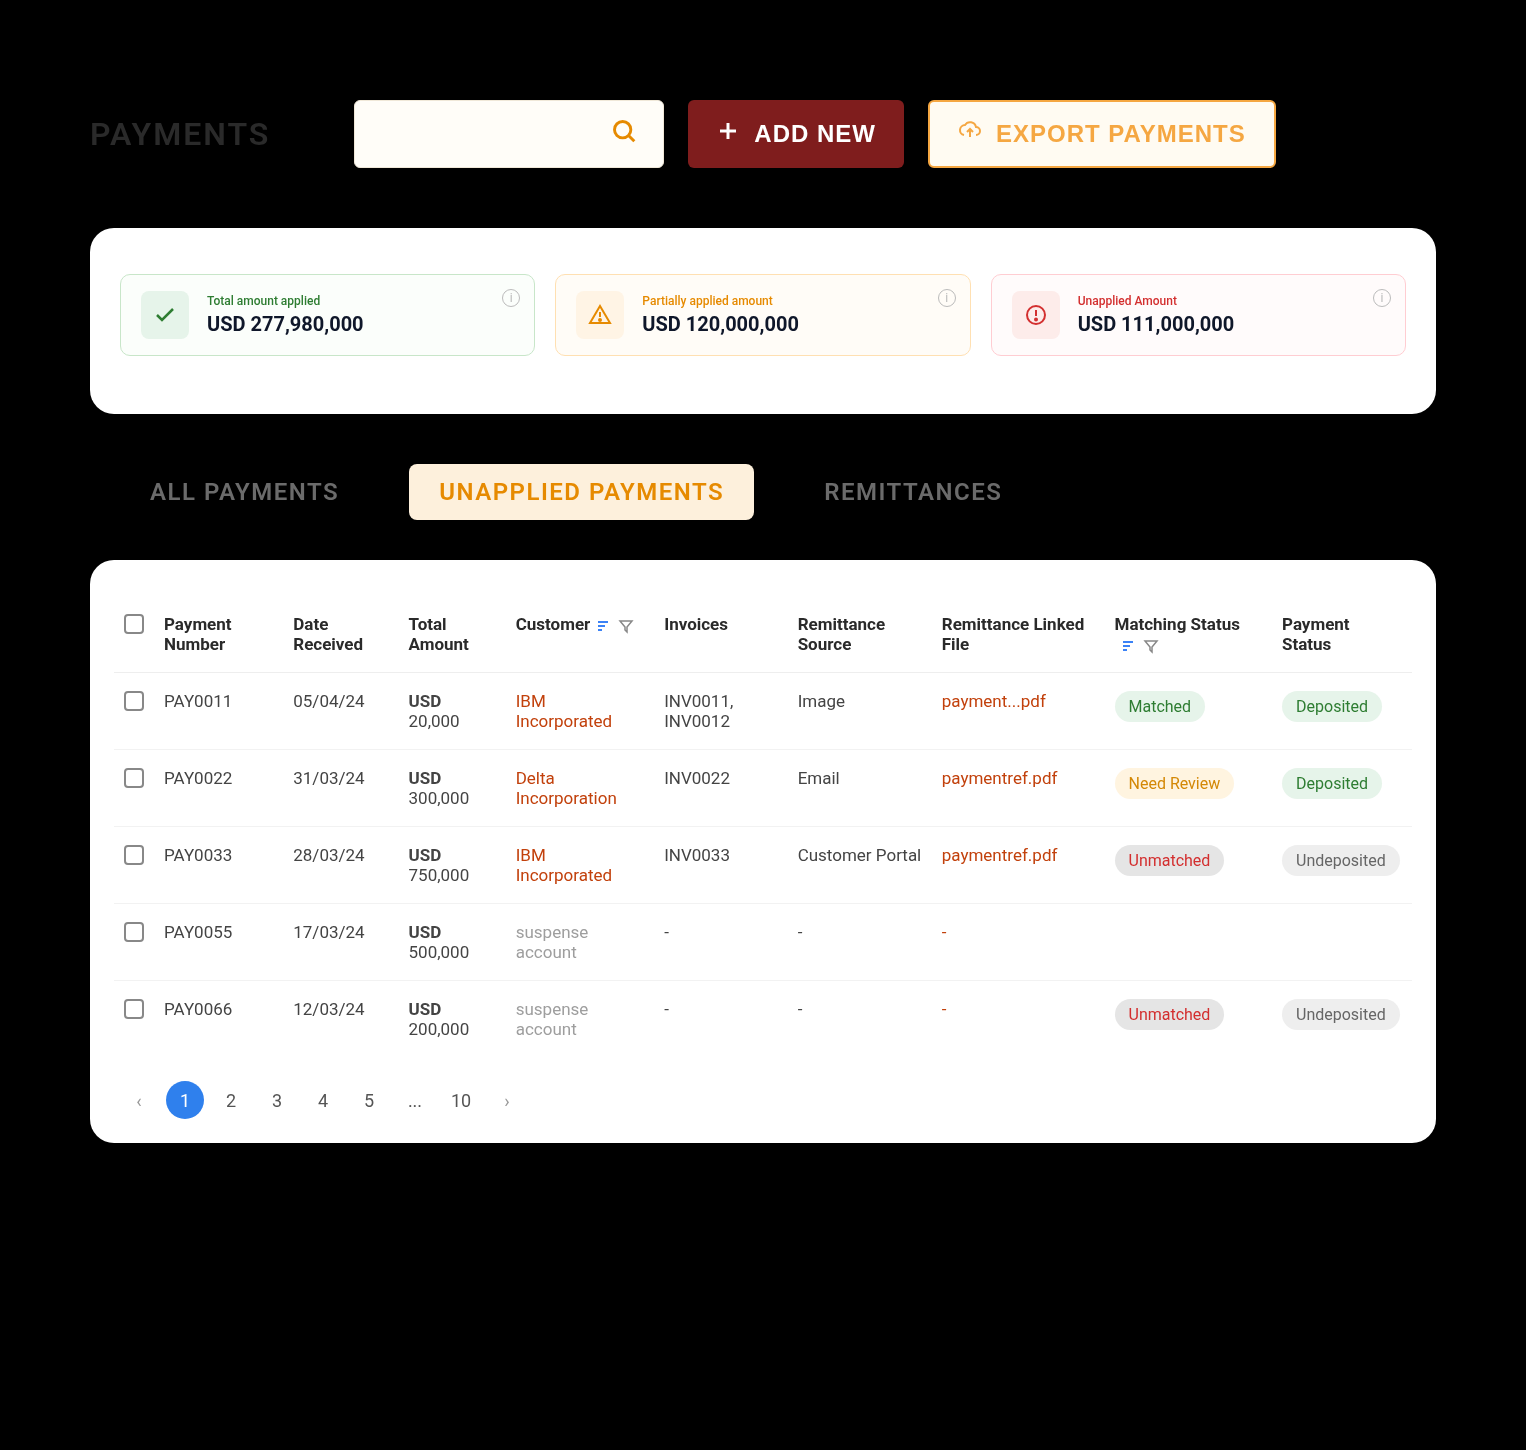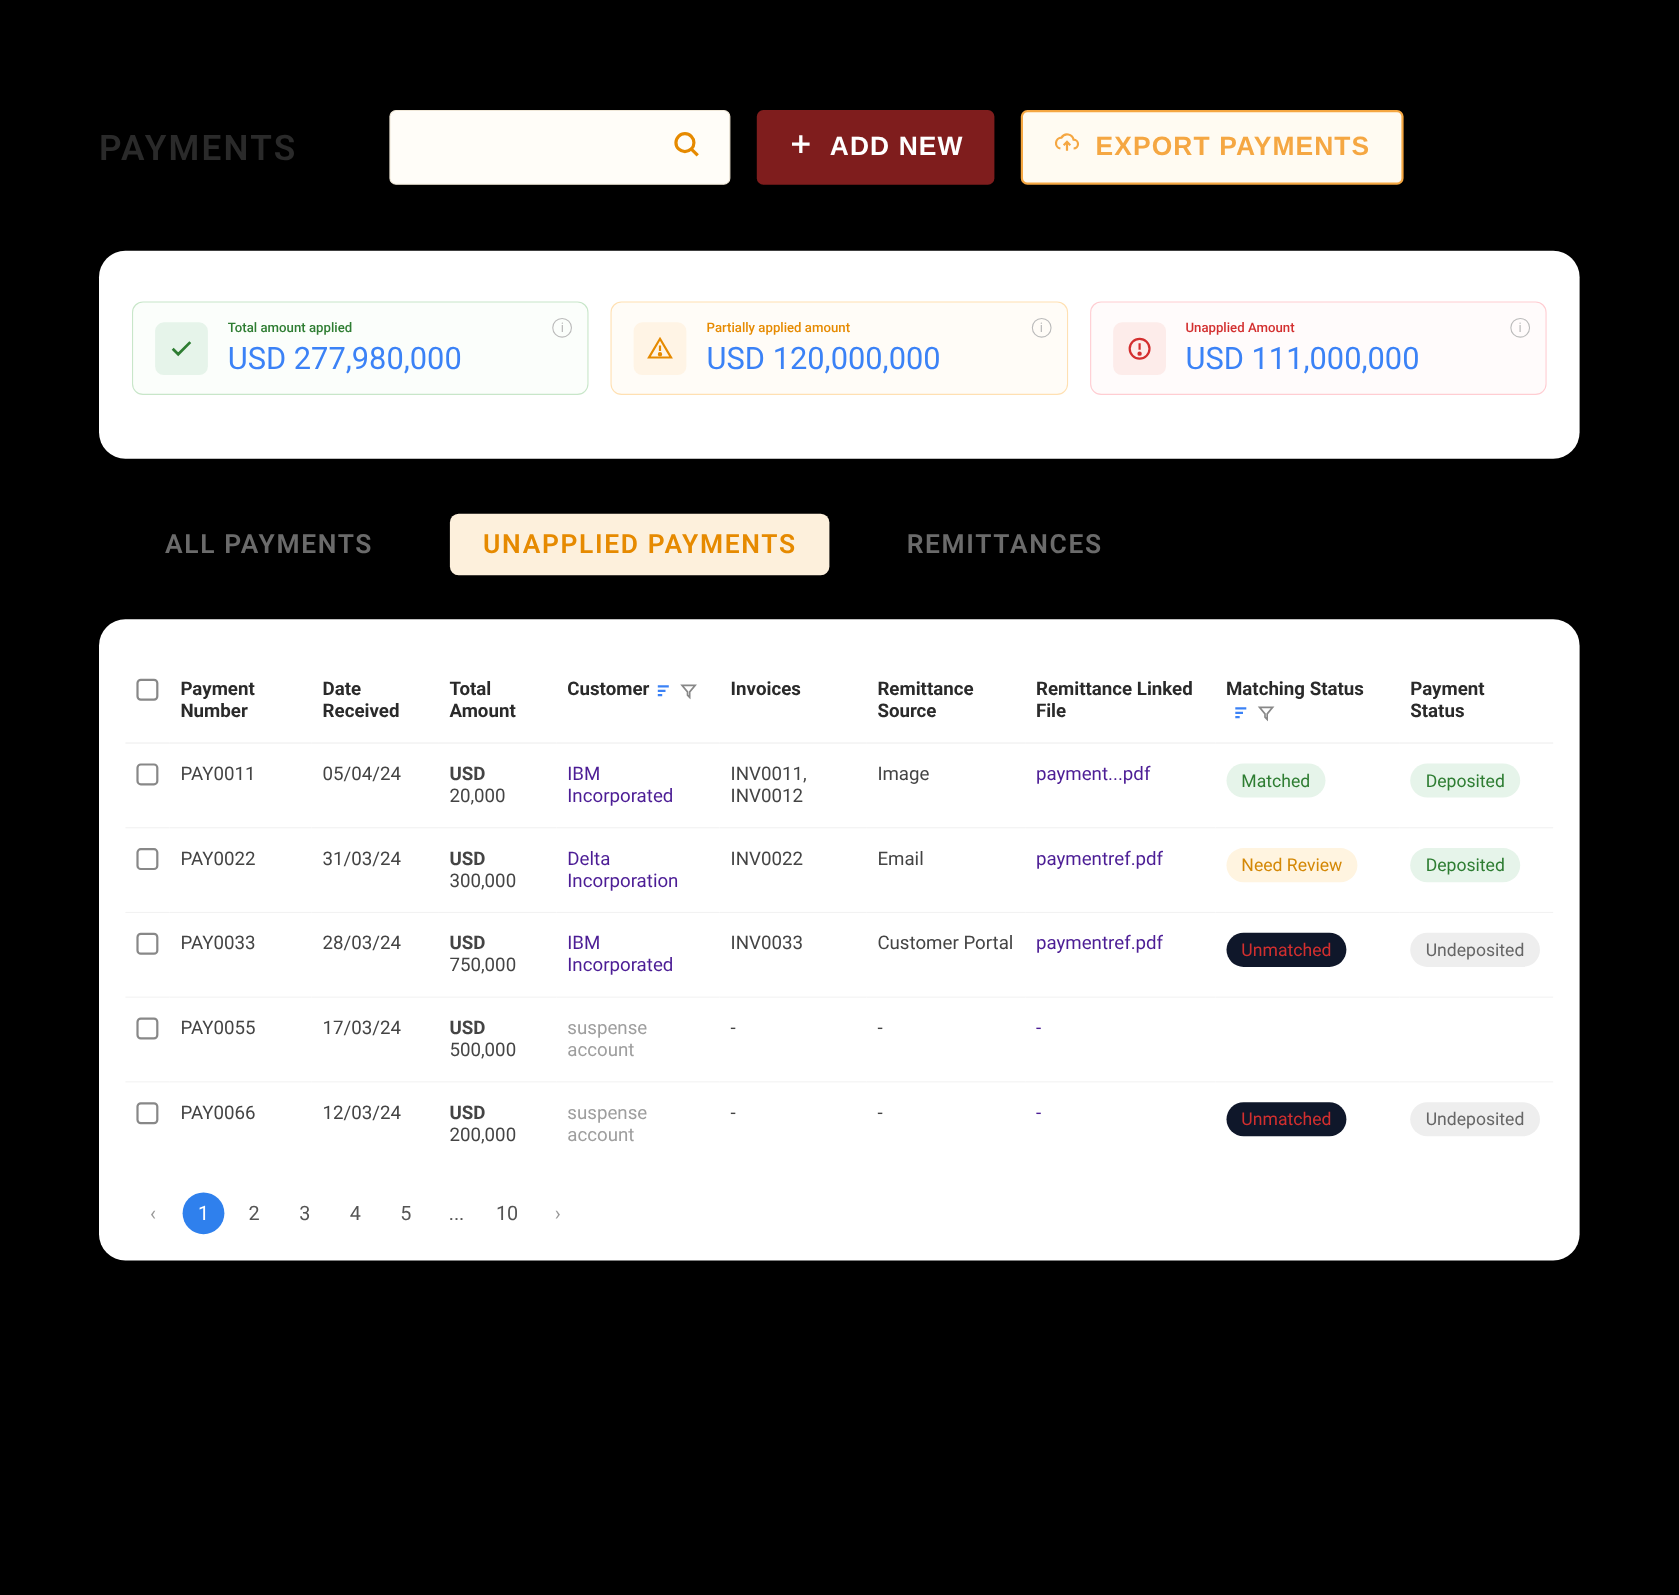--- a/index.html
+++ b/index.html
@@ -87,21 +87,21 @@
 }
 .stat-icon.green { background: #e6f4ea; }
 .stat-icon.orange { background: #fff4e5; }
 .stat-icon.red { background: #fdecea; }
 .stat-icon svg { width: 24px; height: 24px; }
 .stat-text { display: flex; flex-direction: column; gap: 4px; }
 .stat-label { font-size: 12px; font-weight: 500; }
 .stat-label.green { color: #2e7d32; }
 .stat-label.orange { color: #e68a00; }
 .stat-label.red { color: #d32f2f; }
-.stat-value { font-size: 28px; font-weight: 400; color: #3b82f6; }
+.stat-value { font-size: 20px; font-weight: 700; color: #0f172a; }
 .info-icon {
   position: absolute; top: 14px; right: 14px;
   width: 18px; height: 18px;
   border: 1.5px solid #bbb;
   border-radius: 50%;
   display: flex; align-items: center; justify-content: center;
   font-size: 12px; color: #bbb;
 }
 
 .tabs {
@@ -143,32 +143,32 @@
 tbody tr:last-child { border-bottom: none; }
 td { color: #444; }
 .chk {
   width: 20px; height: 20px;
   border: 2px solid #888;
   border-radius: 4px;
   display: inline-block;
 }
 .amount-currency { font-weight: 700; }
 .amount-val { font-weight: 400; }
-.link { color: #4c1d95; cursor: pointer; }
+.link { color: #c2410c; cursor: pointer; }
 .muted { color: #9e9e9e; }
 
 .badge {
   display: inline-block;
   padding: 6px 14px;
   border-radius: 16px;
   font-size: 16px;
 }
 .badge.matched { background: #e6f4ea; color: #2e7d32; }
 .badge.review { background: #fff4e0; color: #d48806; }
-.badge.unmatched { background: #0f172a; color: #d32f2f; }
+.badge.unmatched { background: #e5e5e5; color: #d32f2f; }
 .badge.deposited { background: #e6f4ea; color: #2e7d32; }
 .badge.undeposited { background: #eeeeee; color: #666; }
 
 .sort-filter { display: inline-flex; gap: 6px; margin-left: 6px; vertical-align: middle; }
 .sort-filter svg { width: 16px; height: 16px; }
 
 .pagination {
   display: flex;
   align-items: center;
   gap: 8px;

